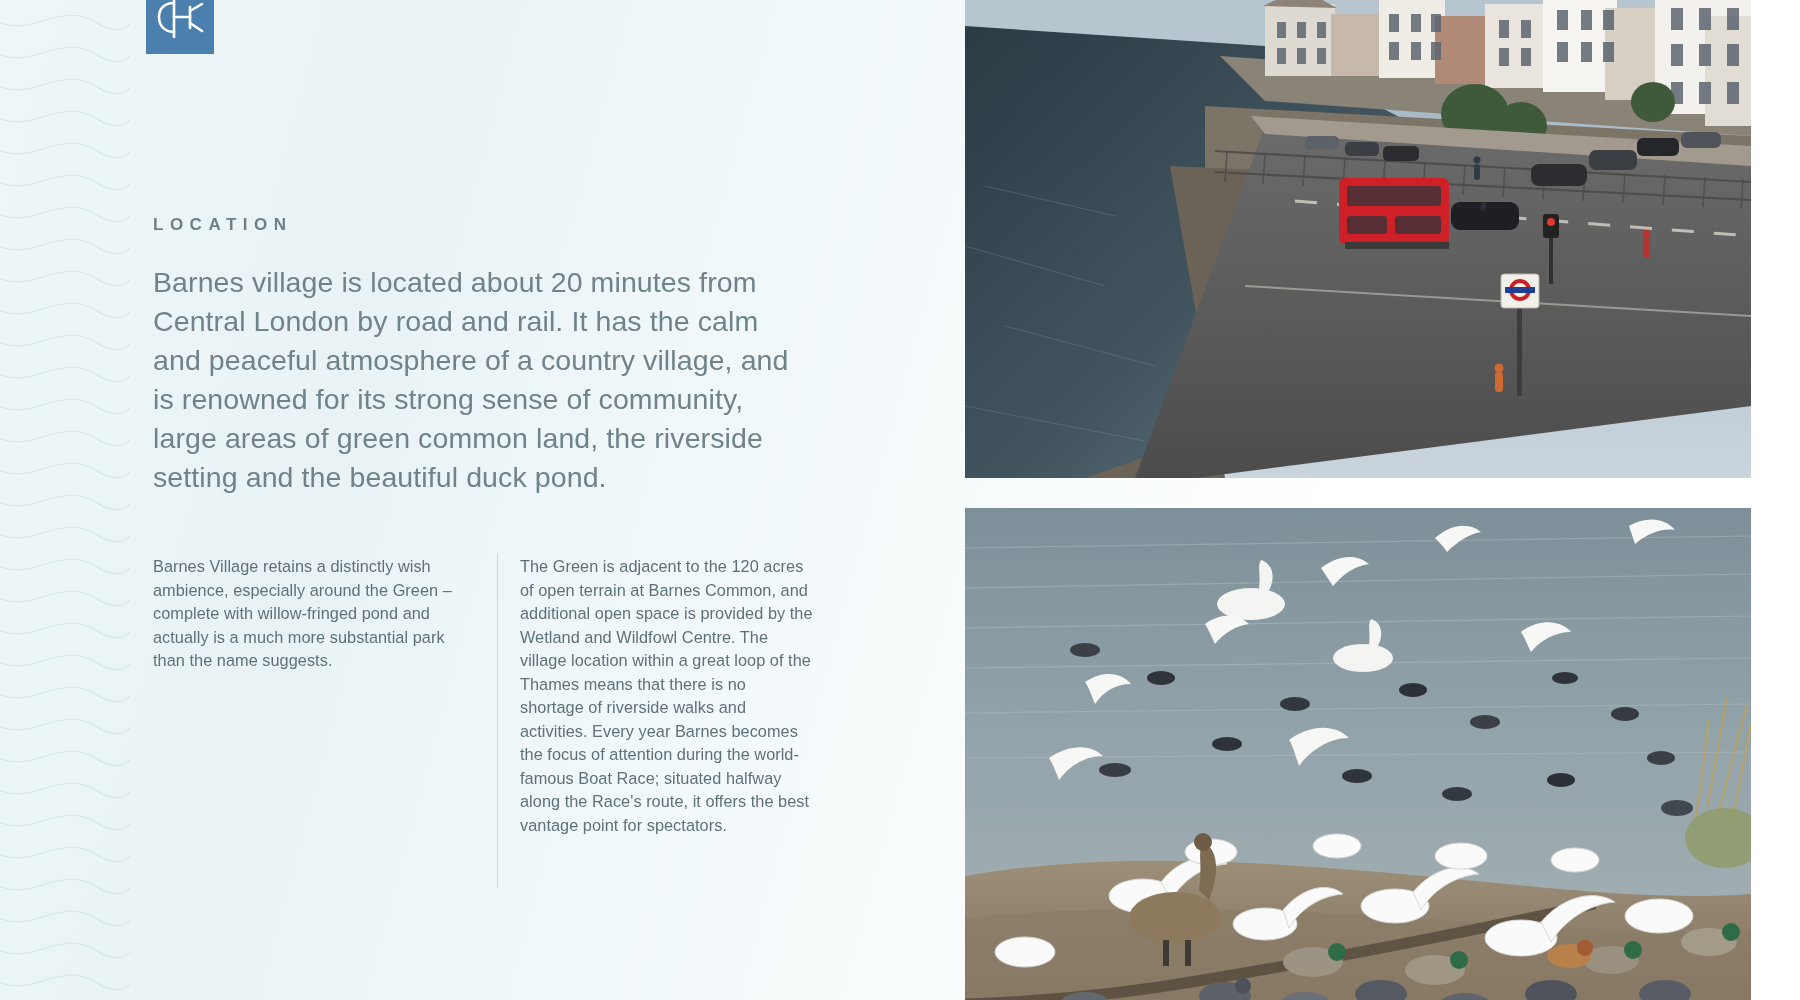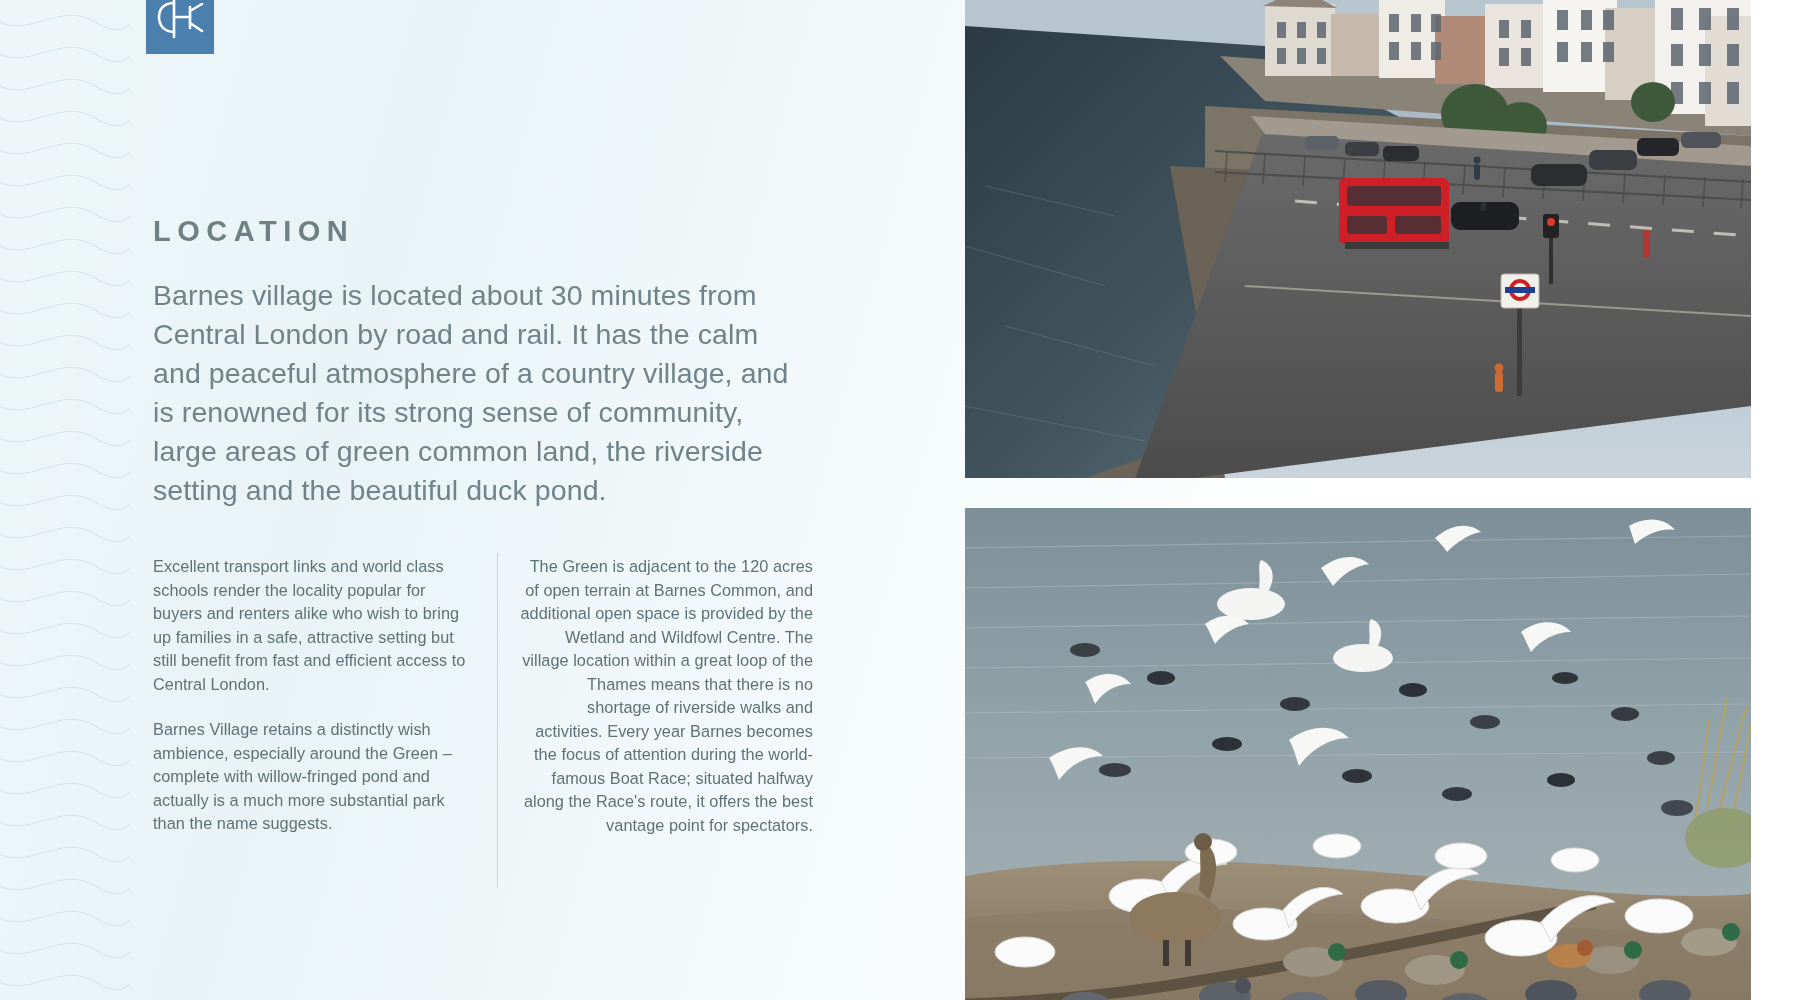--- a/index.html
+++ b/index.html
@@ -39,21 +39,21 @@
   .logo svg { display: block; }
 
   
   .content {
     position: absolute;
     left: 153px;
     top: 215px;
     width: 640px;
   }
   .section-title {
-    font-size: 29px;
+    font-size: 17px;
     font-weight: bold;
     letter-spacing: 6.5px;
     color: #6f7f86;
     margin-bottom: 28px;
   }
   .lede {
     font-size: 28.5px;
     line-height: 39px;
     color: #70828a;
     font-weight: 300;
@@ -69,21 +69,20 @@
     display: flex;
     gap: 0px;
   }
   .col {
     width: 345px;
     padding-right: 30px;
   }
   .col.right {
     padding-left: 22px;
     position: relative;
-    text-align: right;
   }
   .col-divider {
     position: absolute;
     left: 497px;
     top: 553px;
     width: 1px;
     height: 335px;
     background: #c9d6db;
   }
   .col p {
@@ -155,28 +154,27 @@
         <path d="M20 22 L36 22"></path>
         <path d="M36 12 L36 33"></path>
         <path d="M36 16 L48 9"></path>
         <path d="M36 28 L48 36"></path>
       </g>
     </svg>
   </div>
 
   <div class="content">
     <div class="section-title">LOCATION</div>
-    <div class="lede">Barnes village is located about 30 minutes from Central London by road and rail. It has the calm and peaceful atmosphere of a country village, and is renowned for its strong sense of community, large areas of green common land, the riverside setting and the beautiful duck pond.</div>
+    <div class="lede">Barnes village is located about 20 minutes from Central London by road and rail. It has the calm and peaceful atmosphere of a country village, and is renowned for its strong sense of community, large areas of green common land, the riverside setting and the beautiful duck pond.</div>
   </div>
 
   <div class="col-divider"></div>
 
   <div class="cols">
     <div class="col">
-      <p>Excellent transport links and world class schools render the locality popular for buyers and renters alike who wish to bring up families in a safe, attractive setting but still benefit from fast and efficient access to Central London.</p>
       <p>Barnes Village retains a distinctly wish ambience, especially around the Green – complete with willow-fringed pond and actually is a much more substantial park than the name suggests.</p>
     </div>
     <div class="col right">
       <p>The Green is adjacent to the 120 acres of open terrain at Barnes Common, and additional open space is provided by the Wetland and Wildfowl Centre. The village location within a great loop of the Thames means that there is no shortage of riverside walks and activities. Every year Barnes becomes the focus of attention during the world-famous Boat Race; situated halfway along the Race's route, it offers the best vantage point for spectators.</p>
     </div>
   </div>
 
   <div class="photo photo-top">
     <svg viewBox="0 0 786 492" preserveAspectRatio="none">
       <defs>

